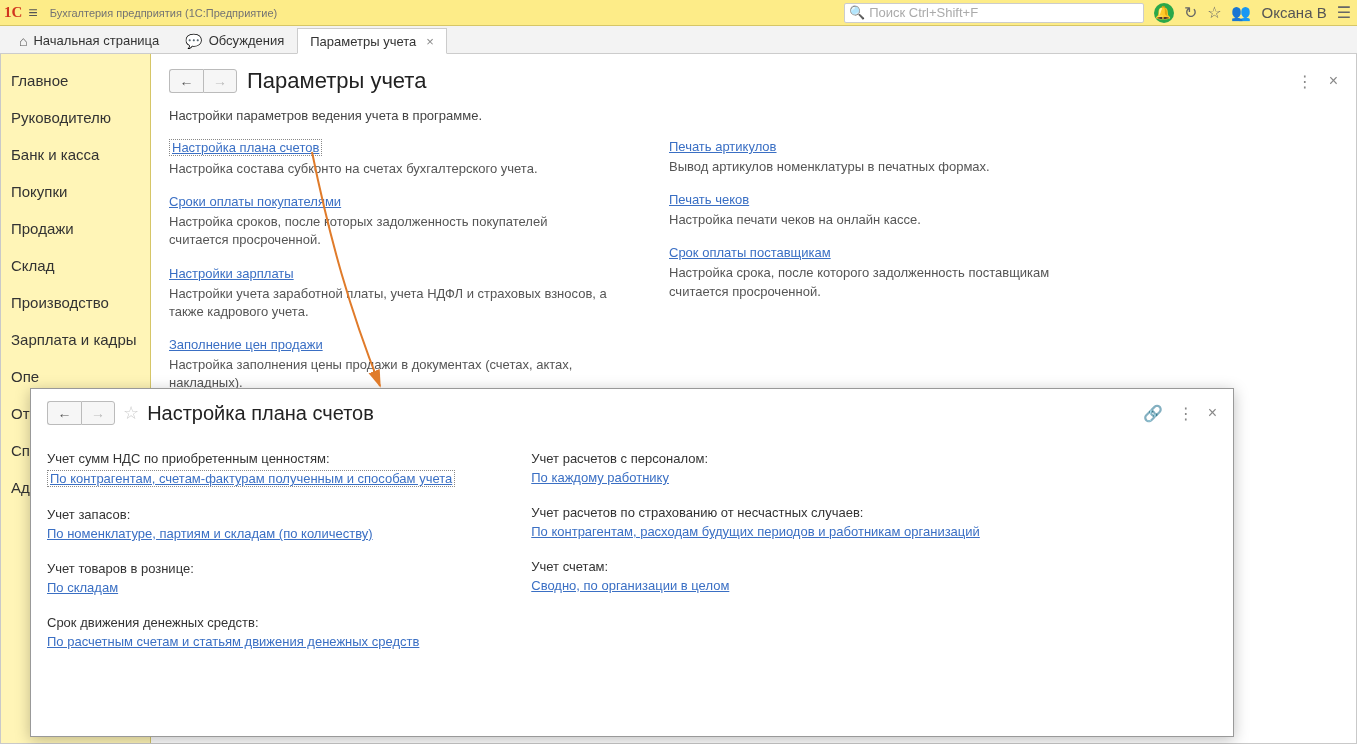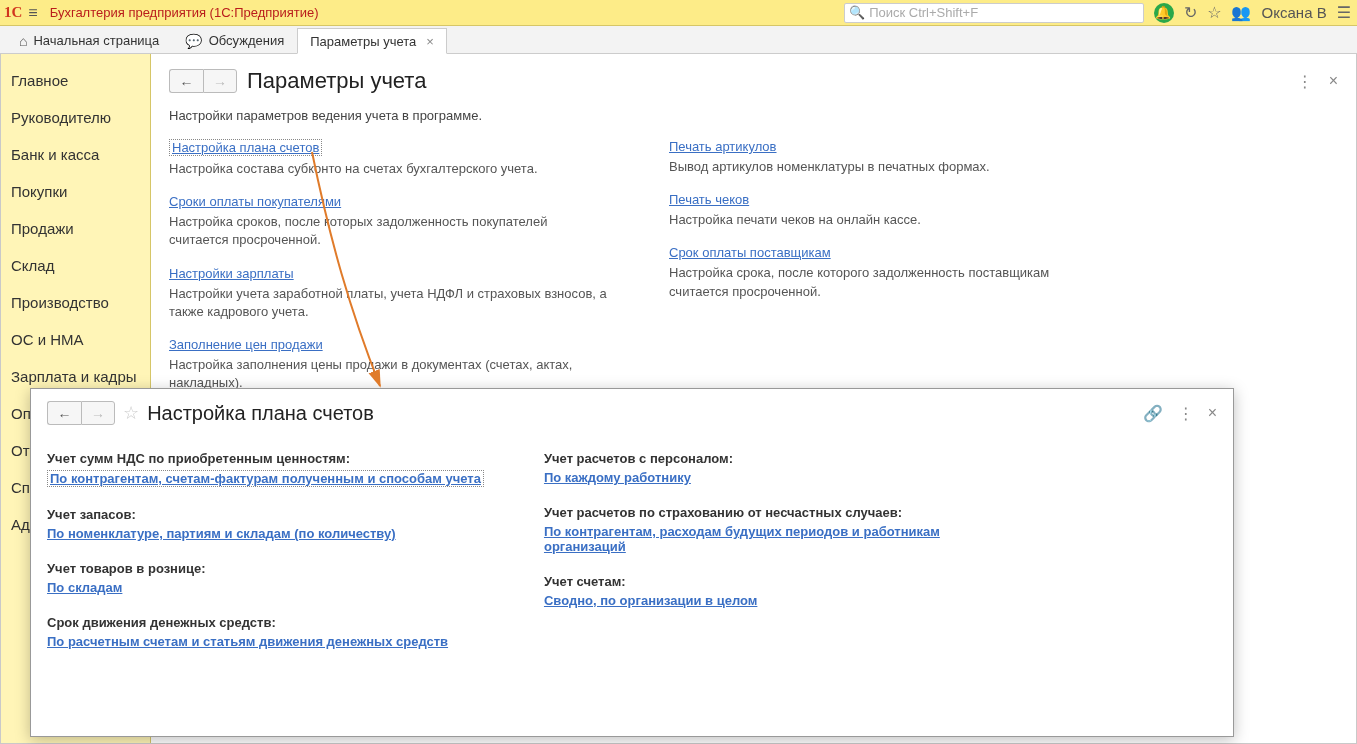--- a/index.html
+++ b/index.html
@@ -3,21 +3,21 @@
 <meta charset="utf-8">
 <style>
   * { box-sizing: border-box; }
   html, body { margin:0; padding:0; font-family: Arial, sans-serif; font-size:13px; color:#333; }
   body { background:#fff; width:1357px; height:744px; position:relative; }
 
   
   .titlebar { height:26px; background:#fdec88; border-bottom:1px solid #d6c667; display:flex; align-items:center; padding:0 6px 0 4px; }
   .logo { font-weight:bold; color:#d1351e; font-size:15px; margin-right:6px; font-family:Georgia,serif; }
   .burger { font-size:16px; color:#555; margin-right:12px; cursor:pointer; }
-  .title-text { color:#b91c1c; font-size:13px; }
+  .title-text { color:#737373; font-size:11px; }
   .search-box { margin-left:auto; width:300px; height:20px; background:#fff; border:1px solid #ccc; border-radius:2px; display:flex; align-items:center; padding:0 4px; color:#aaa; }
   .search-box .magnifier { margin-right:4px; font-size:13px;}
   .titlebar-icons { display:flex; align-items:center; gap:10px; margin-left:10px; }
   .bell-badge { width:20px; height:20px; background:#2aa84a; border-radius:50%; display:flex; align-items:center; justify-content:center; color:#fff; font-size:13px; }
   .tb-icon { color:#666; font-size:16px; cursor:pointer; }
   .user-name { color:#555; font-size:15px; }
 
   
   .tabstrip { height:28px; background:#f3f3f3; border-bottom:1px solid #ccc; display:flex; align-items:flex-end; padding-left:6px; }
   .tab { height:26px; display:flex; align-items:center; padding:0 12px; border:1px solid transparent; border-bottom:none; font-size:13px; color:#333; cursor:pointer; gap:6px; }
@@ -46,21 +46,21 @@
   .linkrow { color:#3a6fc4; text-decoration:underline; cursor:pointer; display:inline-block; margin-top:2px; }
   .linkrow.dotted { border:1px dotted #888; padding:0 2px; text-decoration:underline; }
   .sublabel { color:#555; margin-top:4px; margin-bottom:14px; line-height:1.4; }
 
   
   .modal { position:absolute; left:30px; top:388px; width:1204px; height:349px; background:#fff; border:1px solid #999; box-shadow:0 3px 14px rgba(0,0,0,0.25); padding:12px 16px; }
   .modal-head { display:flex; align-items:center; gap:8px; }
   .star-icon { color:#ccc; font-size:18px; }
   .modal-title { font-size:20px; color:#222; }
   .modal-headright { margin-left:auto; display:flex; gap:14px; color:#888; font-size:16px; }
-  .modal-cols { display:flex; gap:60px; margin-top:26px;font-weight:bold; }
+  .modal-cols { display:flex; gap:76px; margin-top:26px; }
   .mcol { max-width:460px; }
   .mlabel { color:#333; margin-bottom:4px; }
   .mlink { color:#3a6fc4; text-decoration:underline; cursor:pointer; display:inline-block; margin-bottom:20px; }
 
   
   .arrow-svg { position:absolute; left:0; top:0; pointer-events:none; }
 </style>
 </head>
 <body>
 
@@ -99,21 +99,20 @@
 
 <div class="main-wrap">
   <div class="sidebar">
     <div class="side-item">Главное</div>
     <div class="side-item">Руководителю</div>
     <div class="side-item">Банк и касса</div>
     <div class="side-item">Покупки</div>
     <div class="side-item">Продажи</div>
     <div class="side-item">Склад</div>
     <div class="side-item">Производство</div>
-    <div class="side-item">ОС и НМА</div>
     <div class="side-item">Зарплата и кадры</div>
     <div class="side-item">Опе</div>
     <div class="side-item">Отч</div>
     <div class="side-item">Спр</div>
     <div class="side-item">Адм</div>
   </div>
 
   <div class="content">
     <div class="card-head">
       <div class="nav-btns">

